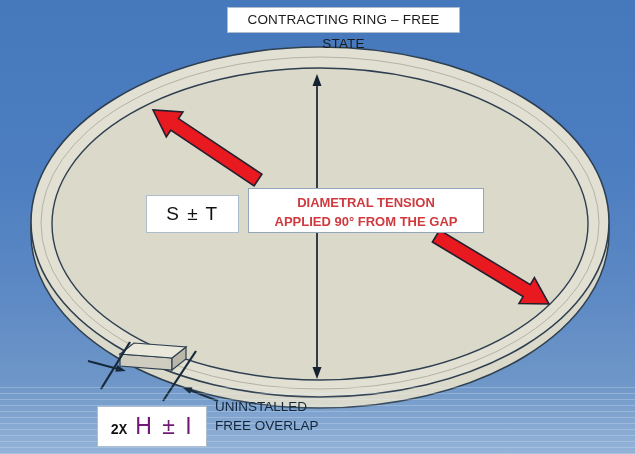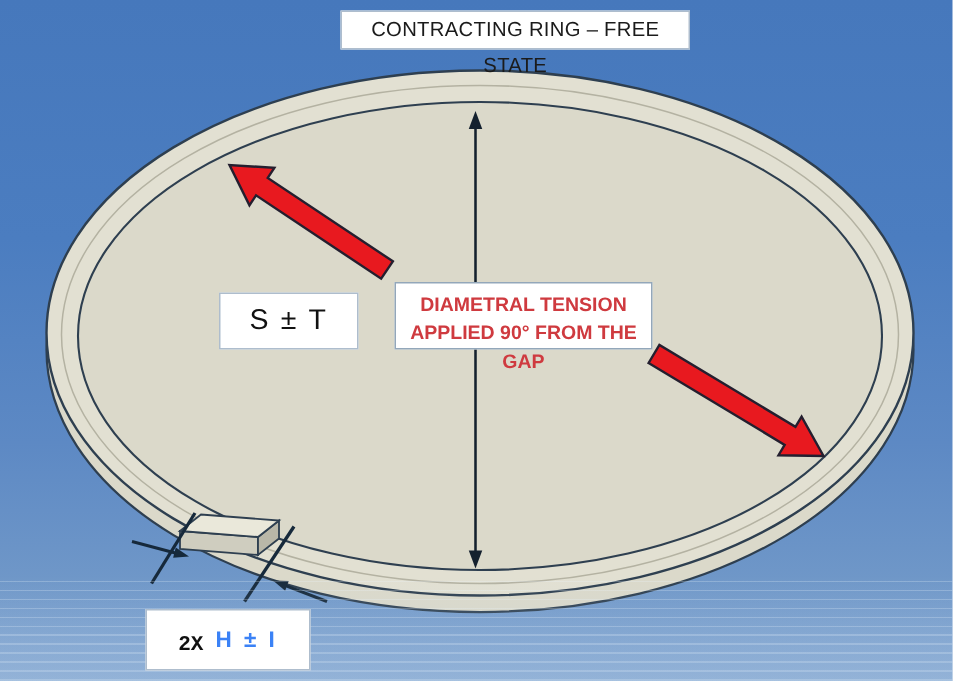--- a/index.html
+++ b/index.html
@@ -24,35 +24,35 @@
   .title-box{
     left:227px;top:7px;width:233px;height:26px;
     font-size:13.5px;line-height:24px;letter-spacing:0.2px;
   }
   .st-box{
     left:146px;top:195px;width:93px;height:38px;
     display:flex;align-items:center;justify-content:center;
     font-size:19px;letter-spacing:1.5px;color:#111111;
   }
   .tension-box{
-    left:263px;top:188px;width:172px;height:45px;
+    left:248px;top:188px;width:236px;height:45px;
     font-size:13px;font-weight:600;line-height:19px;
     color:#cf3a3f;padding-top:4px;border-color:#93a7ba;
   }
   .fd-box{
     left:336px;top:280px;width:132px;height:62px;
   }
   .fd-label{font-size:13.5px;margin-top:7px;color:#161616;}
   .fd-value{font-size:26px;line-height:30px;color:#111111;letter-spacing:1px;}
   .hi-box{
     left:97px;top:406px;width:110px;height:41px;
     display:flex;align-items:center;justify-content:center;
   }
   .hi-qty{font-size:14px;font-weight:700;color:#111111;margin-top:6px;font-family:Liberation Mono, monospace;}
-  .hi-value{font-size:15px;font-weight:700;color:#3b82f6;margin-left:8px;letter-spacing:2px;}
+  .hi-value{font-size:23px;font-weight:400;color:#701a75;margin-left:8px;letter-spacing:2px;}
   .uninstalled{
     position:absolute;left:215px;top:397px;width:120px;
     font-size:13.5px;line-height:19px;color:#14273a;text-align:left;
   }
 </style>
 </head>
 <body>
 
 <div class="stage">
 
@@ -112,14 +112,18 @@
     <div>DIAMETRAL TENSION</div>
     <div>APPLIED 90° FROM THE GAP</div>
   </div>
 
 
   <div class="box hi-box">
     <span class="hi-qty">2X</span>
     <span class="hi-value">H ± I</span>
   </div>
 
+  <div class="uninstalled">
+    <div>UNINSTALLED</div>
+    <div>FREE OVERLAP</div>
+  </div>
 
 </div>
 
 </body></html>

